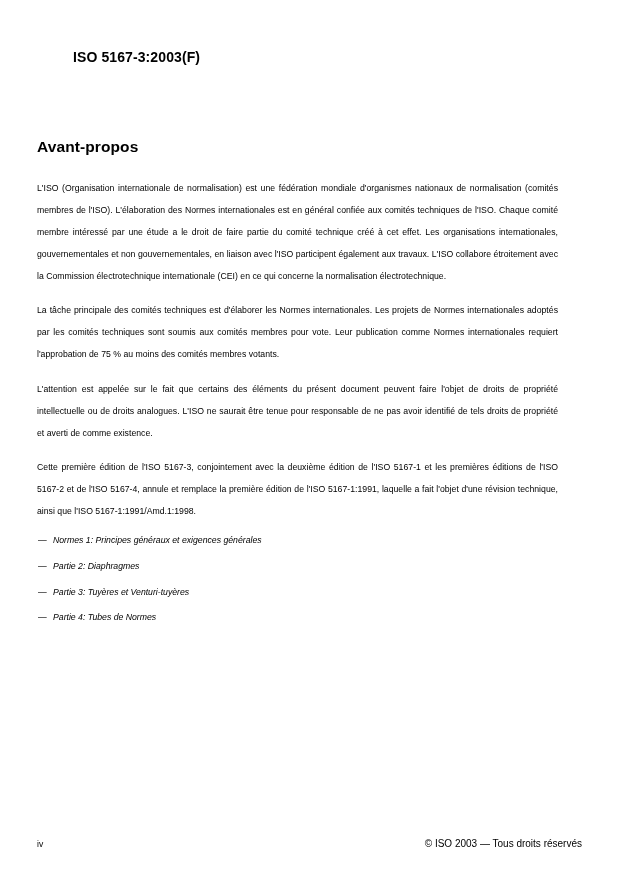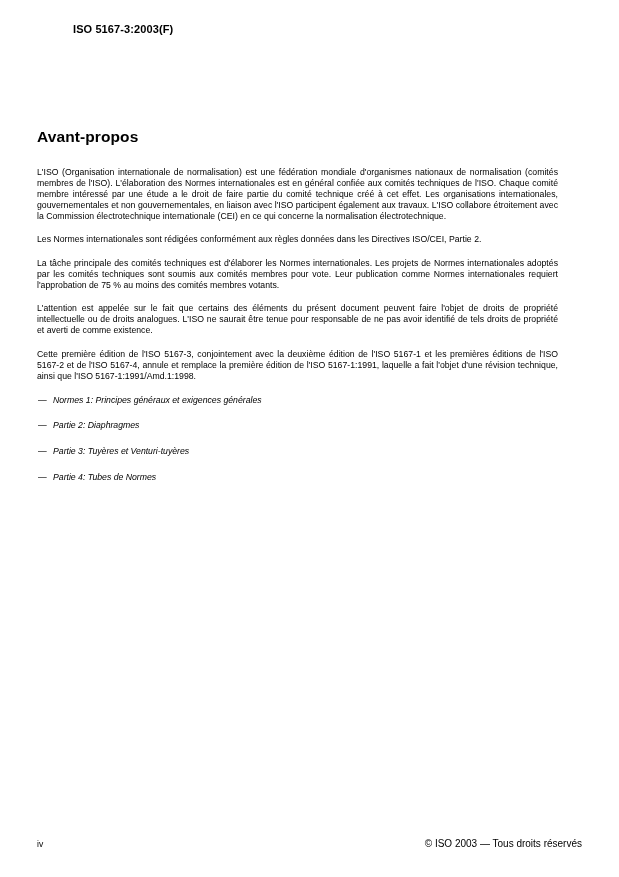--- a/index.html
+++ b/index.html
@@ -17,41 +17,41 @@
   }
   .page {
     position: relative;
     width: 619px;
     height: 877px;
     box-sizing: border-box;
   }
   .running-header {
     position: absolute;
     left: 37px;
-    top: 23px;
-    font-size: 11px;
+    top: 49px;
+    font-size: 14px;
     font-weight: bold;
     letter-spacing: 0.1px;
     padding-left: 36px;
   }
   .content {
     position: absolute;
     left: 37px;
-    top: 128px;
+    top: 138px;
     width: 521px;
   }
   h1.section-title {
     font-size: 15.5px;
     font-weight: bold;
     margin: 0 0 21px 0;
     letter-spacing: 0.1px;
   }
   p.body-para {
     font-size: 8.7px;
-    line-height: 11px;
+    line-height: 22px;
     text-align: justify;
     margin: 0 0 12.4px 0;
     letter-spacing: 0.01px;
   }
   p.body-para:last-of-type {
     margin-bottom: 0;
   }
   .it {
     font-style: italic;
   }
@@ -98,21 +98,20 @@
 <div class="page">
 
   <div class="running-header">ISO 5167-3:2003(F)</div>
 
   <div class="content">
 
     <h1 class="section-title">Avant-propos</h1>
 
     <p class="body-para">L'ISO (Organisation internationale de normalisation) est une fédération mondiale d'organismes nationaux de normalisation (comités membres de l'ISO). L'élaboration des Normes internationales est en général confiée aux comités techniques de l'ISO. Chaque comité membre intéressé par une étude a le droit de faire partie du comité technique créé à cet effet. Les organisations internationales, gouvernementales et non gouvernementales, en liaison avec l'ISO participent également aux travaux. L'ISO collabore étroitement avec la Commission électrotechnique internationale (CEI) en ce qui concerne la normalisation électrotechnique.</p>
 
-    <p class="body-para">Les Normes internationales sont rédigées conformément aux règles données dans les Directives ISO/CEI, Partie 2.</p>
 
     <p class="body-para">La tâche principale des comités techniques est d'élaborer les Normes internationales. Les projets de Normes internationales adoptés par les comités techniques sont soumis aux comités membres pour vote. Leur publication comme Normes internationales requiert l'approbation de 75 % au moins des comités membres votants.</p>
 
     <p class="body-para">L'attention est appelée sur le fait que certains des éléments du présent document peuvent faire l'objet de droits de propriété intellectuelle ou de droits analogues. L'ISO ne saurait être tenue pour responsable de ne pas avoir identifié de tels droits de propriété et averti de comme existence.</p>
 
 
     <p class="body-para">Cette première édition de l'ISO 5167-3, conjointement avec la deuxième édition de l'ISO 5167-1 et les premières éditions de l'ISO 5167-2 et de l'ISO 5167-4, annule et remplace la première édition de l'ISO 5167-1:1991, laquelle a fait l'objet d'une révision technique, ainsi que l'ISO 5167-1:1991/Amd.1:1998.</p>
 
 
     <ul class="parts-list">

